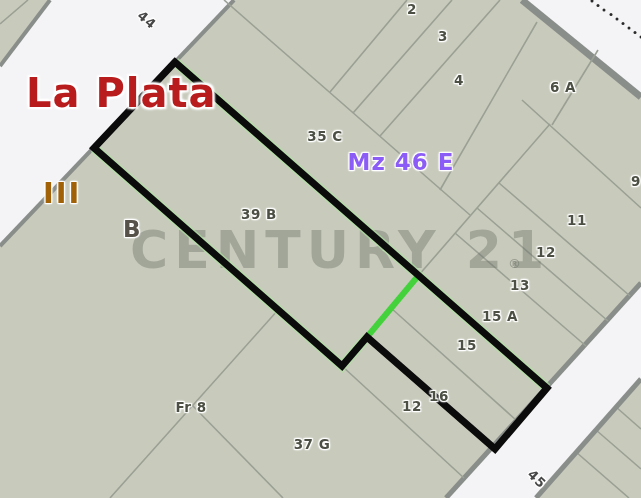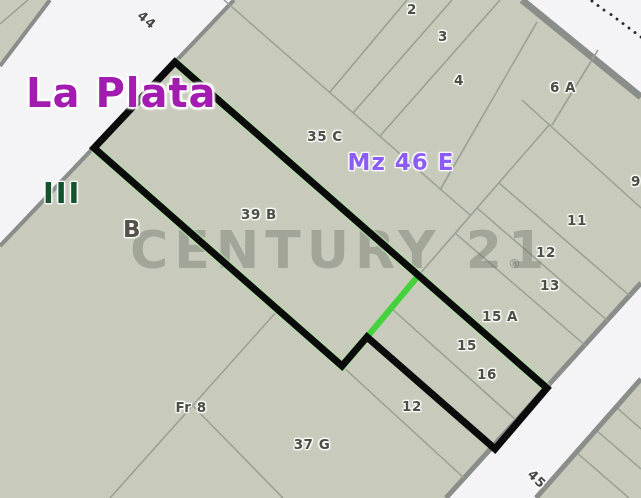--- a/index.html
+++ b/index.html
@@ -11,24 +11,24 @@
   .stage svg{position:absolute;left:0;top:0;}
   .lbl{
     position:absolute;transform:translate(-50%,-50%);
     font-weight:bold;color:var(--label-color,#4c5044);white-space:nowrap;
     text-shadow:-1px -1px 1px #fff,1px -1px 1px #fff,-1px 1px 1px #fff,1px 1px 1px #fff,0 0 3px #fff,0 0 3px #fff;
     pointer-events:none;
   }
   .parcel-lbl{font-size:13.5px;letter-spacing:.5px;}
   .city-lbl{
     left:26px;top:70px;transform:none;font-size:40px;letter-spacing:1px;
-    color:#a21caf;
+    color:#b91c1c;
     text-shadow:-2px -2px 2px #fff,2px -2px 2px #fff,-2px 2px 2px #fff,2px 2px 2px #fff,0 0 4px #fff;
   }
-  .district-lbl{left:43px;top:176px;transform:none;font-size:29px;font-weight:900;letter-spacing:2px;color:#14532d;}
+  .district-lbl{left:43px;top:176px;transform:none;font-size:29px;font-weight:900;letter-spacing:2px;color:#a16207;}
   .section-lbl{left:123px;top:216px;transform:none;font-size:23px;color:#56524a;}
   .block-lbl{left:401px;top:162px;font-size:23px;letter-spacing:1px;color:#8b5cf6;}
   .street-lbl{font-size:13px;color:#474747;letter-spacing:1px;}
   .street-44{left:147px;top:20px;transform:translate(-50%,-50%) rotate(40deg);}
   .street-45{left:537px;top:479px;transform:translate(-50%,-50%) rotate(44deg);}
 </style>
 </head>
 <body>
 
 <div class="stage" style="--street-fill: #f4f4f6; --parcel-fill: #c8cbbc; --street-border: #8a8e8b; --parcel-line: #9aa094; --label-color: #4c5044; --property-outline: #0b0b0b; --divider-green: #44d23c; --outline-glow-green: #aee3a0; --watermark-gray: #6f746a;">
@@ -103,23 +103,23 @@
   <div class="lbl street-lbl street-45">45</div>
 
   <div id="parcel-labels">
       <div class="lbl parcel-lbl" style="left: 412px; top: 9px;">2</div>
       <div class="lbl parcel-lbl" style="left: 443px; top: 36px;">3</div>
       <div class="lbl parcel-lbl" style="left: 459px; top: 80px;">4</div>
       <div class="lbl parcel-lbl" style="left: 563px; top: 87px;">6 A</div>
       <div class="lbl parcel-lbl" style="left: 636px; top: 181px;">9</div>
       <div class="lbl parcel-lbl" style="left: 577px; top: 220px;">11</div>
       <div class="lbl parcel-lbl" style="left: 546px; top: 252px;">12</div>
-      <div class="lbl parcel-lbl" style="left: 550px; top: 285px;">13</div>
+      <div class="lbl parcel-lbl" style="left: 520px; top: 285px;">13</div>
       <div class="lbl parcel-lbl" style="left: 500px; top: 316px;">15 A</div>
       <div class="lbl parcel-lbl" style="left: 467px; top: 345px;">15</div>
-      <div class="lbl parcel-lbl" style="left: 439px; top: 374px; margin-left: 48px;">16</div>
+      <div class="lbl parcel-lbl" style="left: 439px; top: 396px;">16</div>
       <div class="lbl parcel-lbl" style="left: 412px; top: 406px;">12</div>
       <div class="lbl parcel-lbl" style="left: 325px; top: 136px;">35 C</div>
       <div class="lbl parcel-lbl" style="left: 259px; top: 214px; text-align: right;">39 B</div>
       <div class="lbl parcel-lbl" style="left: 191px; top: 407px;">Fr 8</div>
       <div class="lbl parcel-lbl" style="left: 312px; top: 444px;">37 G</div>
     </div>
 </div>
 
 </body></html>

